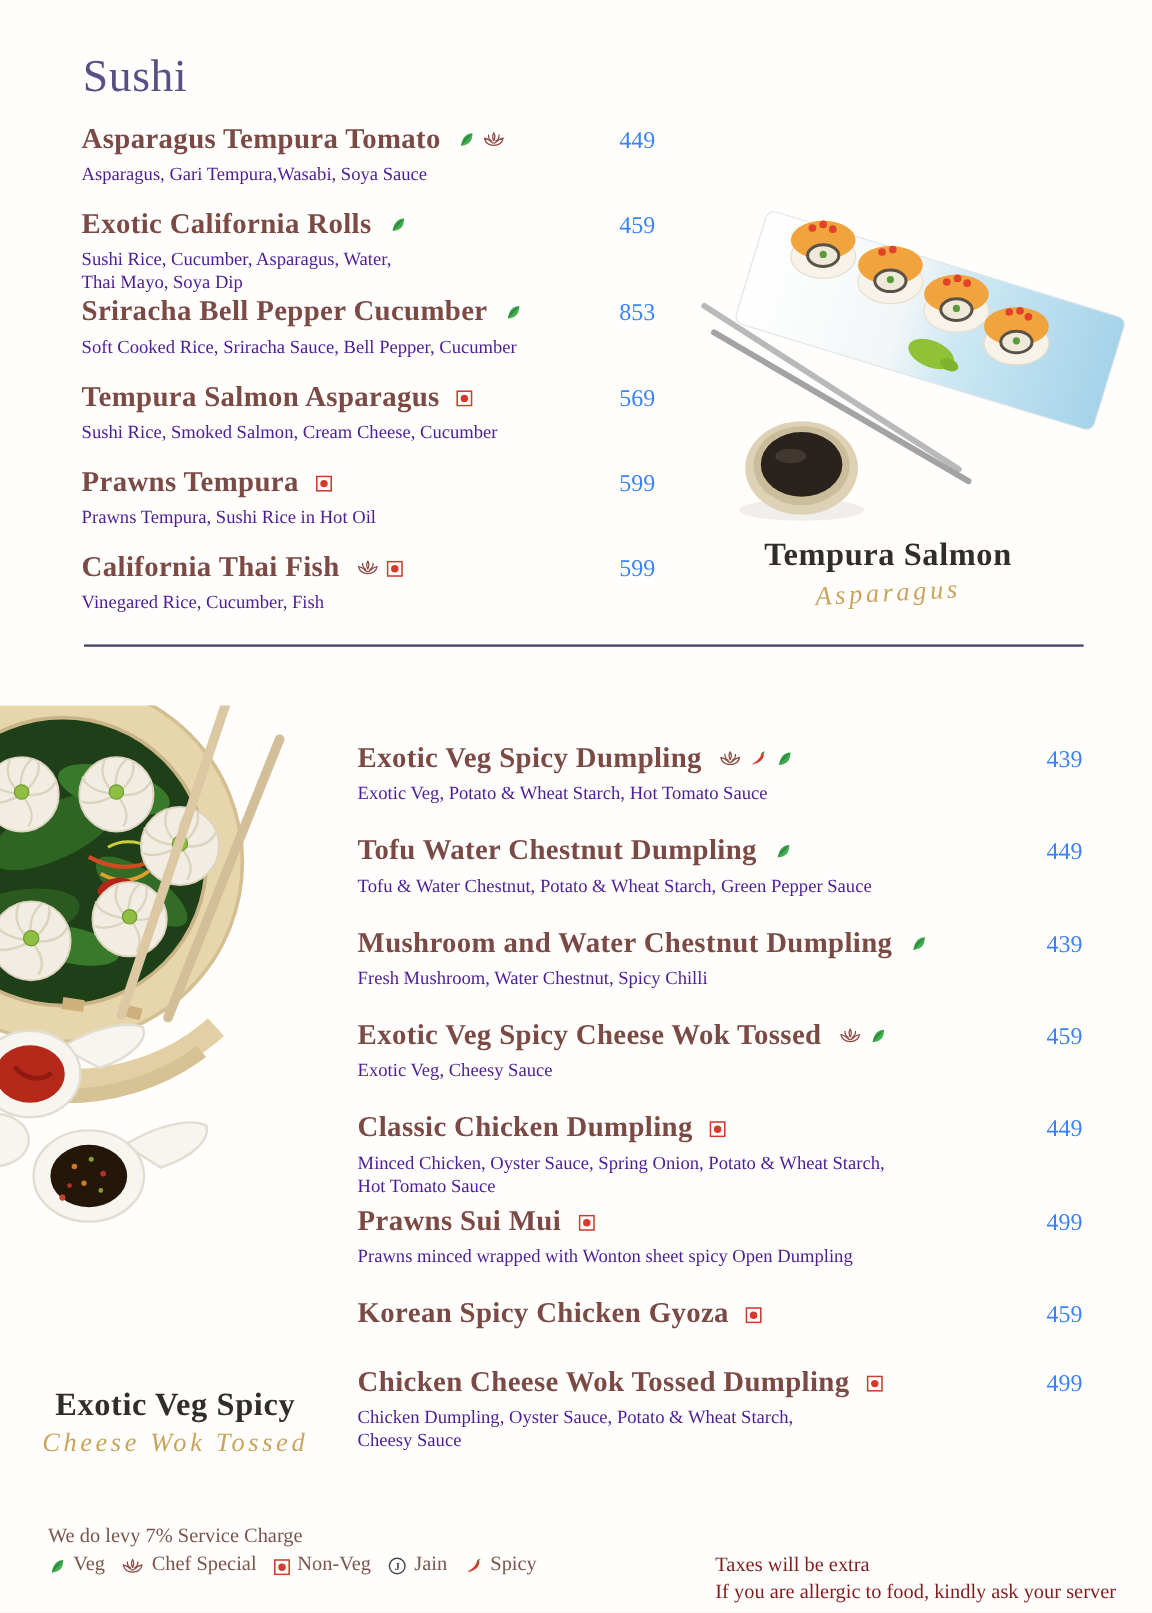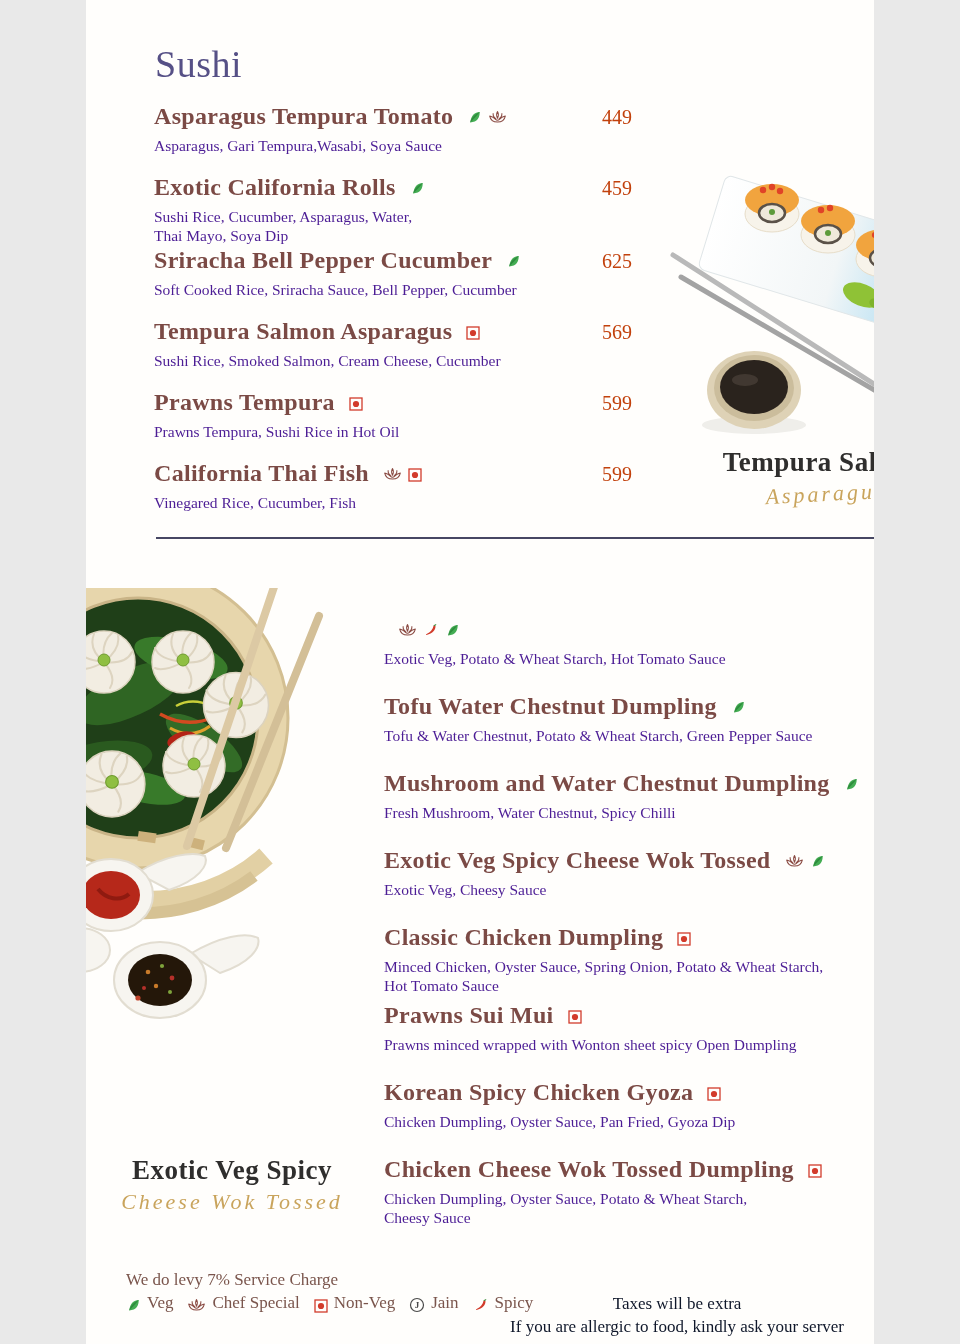--- a/index.html
+++ b/index.html
@@ -1,18 +1,18 @@
 <!DOCTYPE html>
 <html><head>
 <meta charset="utf-8">
 <title>Menu</title>
 <style>
   html,body{margin:0;padding:0;background:#e9e9e9;}
   .page{
-    position:relative;width:788px;height:1344px;margin:0 auto;
+    position:relative;width:960px;height:1344px;margin:0 auto;
     background:#fffefc;overflow:hidden;
     font-family:"Liberation Serif","DejaVu Serif",serif;
     -webkit-font-smoothing:antialiased;
   }
   .section-title{position:absolute;font-size:38px;font-weight:normal;color:#565086;letter-spacing:.5px;margin:0;line-height:1.1;}
   #sushi-title{left:69px;top:44px;}
   #dimsum-title{left:299px;top:558px;}
 
   .items{position:absolute;}
   #sushi-items{left:68px;top:101px;width:478px;}
@@ -21,41 +21,41 @@
   .menu-item{margin-bottom:17px;}
   #dimsum-items .menu-item{margin-bottom:23px;}
   #sushi-items .menu-item.tight{margin-bottom:0;}
   #dimsum-items .menu-item.tight{margin-bottom:5px;}
 
   .item-head{position:relative;padding-right:64px;line-height:30px;white-space:nowrap;}
   .item-name{font-size:24px;font-weight:bold;color:#7b4a45;letter-spacing:.3px;}
   .item-icons{margin-left:8px;}
   .mi{display:inline-block;margin-left:6px;vertical-align:-1px;}
   .mi svg{display:inline-block;}
-  .item-price{position:absolute;right:0;top:4px;font-size:20px;color:#c2410c;line-height:24px;}
+  .item-price{position:absolute;right:0;top:4px;font-size:20px;color:#3b82f6;line-height:24px;}
   .item-desc{font-size:15.5px;line-height:19px;color:#4c1d95;white-space:pre-line;margin-top:1px;}
 
   .divider{position:absolute;left:70px;top:537px;width:833px;height:1.5px;background:#474763;}
 
   .photo{position:absolute;}
   #sushi-photo{left:575px;top:103px;width:370px;height:340px;}
   #dimsum-photo{left:0;top:588px;width:292px;height:560px;}
 
   .photo-caption{position:absolute;text-align:center;}
   #sushi-caption{left:580px;top:446px;width:320px;}
   #dimsum-caption{left:0;top:1154px;width:292px;}
   .caption-title{font-size:27px;font-weight:bold;color:#2f2e2d;letter-spacing:.5px;line-height:32px;}
   .caption-script{font-size:22px;font-style:italic;color:#c9a45c;letter-spacing:3px;margin-top:3px;line-height:26px;}
   #sushi-caption .caption-script{transform:rotate(-3deg);}
 
   .footer-note{position:absolute;left:40px;top:1270px;font-size:17px;color:#7a554c;}
   .legend{position:absolute;left:40px;top:1293px;display:flex;gap:14px;align-items:center;font-size:17px;color:#7a554c;}
   .legend-item{display:flex;align-items:flex-end;gap:6px;}
   .legend-item svg{display:block;}
-  .footer-right{position:absolute;right:30px;top:1292px;text-align:center;font-size:17px;line-height:23px;color:#0f172a;}
+  .footer-right{position:absolute;right:30px;top:1292px;text-align:left;font-size:17px;line-height:23px;color:#7f1d1d;}
 </style>
 </head>
 <body>
 
 <div class="page">
 
   <h1 class="section-title" id="sushi-title">Sushi</h1>
 
   <div class="items" id="sushi-items">
       <div class="menu-item">
@@ -77,21 +77,21 @@
                 <path d="M13.6 2.2C8.2 2.4 4.6 5.4 3.4 13.4c8-.8 10-4.8 10.2-11.2z" fill="#44ad53"></path>
                 <path d="M3.4 13.4C7.6 9.2 10.4 6.4 13.6 2.2 9 4.2 4.8 7.6 3.4 13.4z" fill="#2e8c3d"></path>
               </svg></span></span><span class="item-price">459</span></div>
         <div class="item-desc">Sushi Rice, Cucumber,  Asparagus, Water,
 Thai Mayo, Soya Dip</div>
       </div>
       <div class="menu-item">
         <div class="item-head"><span class="item-name">Sriracha Bell Pepper Cucumber</span><span class="item-icons"><span class="mi"><svg width="15" height="15" viewBox="0 0 16 16">
                 <path d="M13.6 2.2C8.2 2.4 4.6 5.4 3.4 13.4c8-.8 10-4.8 10.2-11.2z" fill="#44ad53"></path>
                 <path d="M3.4 13.4C7.6 9.2 10.4 6.4 13.6 2.2 9 4.2 4.8 7.6 3.4 13.4z" fill="#2e8c3d"></path>
-              </svg></span></span><span class="item-price">625</span></div>
+              </svg></span></span><span class="item-price">853</span></div>
         <div class="item-desc">Soft Cooked Rice, Sriracha Sauce, Bell Pepper, Cucumber</div>
       </div>
       <div class="menu-item">
         <div class="item-head"><span class="item-name">Tempura Salmon Asparagus</span><span class="item-icons"><span class="mi"><svg width="14" height="14" viewBox="0 0 14 14">
                 <rect x="1" y="1" width="12" height="12" fill="none" stroke="#d23b2b" stroke-width="1.3"></rect>
                 <circle cx="7" cy="7" r="3.1" fill="#d23b2b"></circle>
               </svg></span></span><span class="item-price">569</span></div>
         <div class="item-desc">Sushi Rice, Smoked Salmon, Cream Cheese, Cucumber</div>
       </div>
       <div class="menu-item">
@@ -254,21 +254,21 @@
     </svg>
   </div>
 
   <div class="photo-caption" id="dimsum-caption">
     <div class="caption-title">Exotic Veg Spicy</div>
     <div class="caption-script">Cheese Wok Tossed</div>
   </div>
 
   <div class="items" id="dimsum-items">
       <div class="menu-item">
-        <div class="item-head"><span class="item-icons"><span class="mi"><svg width="19" height="15" viewBox="0 0 20 15">
+        <div class="item-head"><span class="item-name">Exotic Veg Spicy Dumpling</span><span class="item-icons"><span class="mi"><svg width="19" height="15" viewBox="0 0 20 15">
                 <g fill="none" stroke="#8a4a42" stroke-width="1.1" stroke-linejoin="round">
                   <path d="M10 1.3C8.8 3.4 8.8 5.9 10 8.2 11.2 5.9 11.2 3.4 10 1.3Z"></path>
                   <path d="M5.4 3C5.2 5.5 6.3 7.7 8.6 8.9"></path>
                   <path d="M14.6 3C14.8 5.5 13.7 7.7 11.4 8.9"></path>
                   <path d="M1.8 6c.8 4 3.8 6.3 8.2 6.3S17.4 10 18.2 6c-2.6.6-4.7 1.8-6.2 3.5-.6.7-1.2 1-2 1s-1.4-.3-2-1C6.5 7.8 4.4 6.6 1.8 6Z"></path>
                 </g>
               </svg></span><span class="mi"><svg width="16" height="16" viewBox="0 0 16 16">
                 <path d="M12.4 3.6c.7 4.2-2.8 8.1-8.8 9.3-.6.1-.8-.4-.3-.7C7.8 9.7 9.8 7.2 10.6 3.4z" fill="#d23b2b"></path>
                 <path d="M10.5 3.8c.5-1.1 1.6-1.7 2.9-1.6-.3 1-1.3 1.8-2.5 1.9z" fill="#3f8f3f"></path>
               </svg></span><span class="mi"><svg width="15" height="15" viewBox="0 0 16 16">
@@ -318,21 +318,20 @@
                 <rect x="1" y="1" width="12" height="12" fill="none" stroke="#d23b2b" stroke-width="1.3"></rect>
                 <circle cx="7" cy="7" r="3.1" fill="#d23b2b"></circle>
               </svg></span></span><span class="item-price">499</span></div>
         <div class="item-desc">Prawns minced wrapped with Wonton sheet spicy Open Dumpling</div>
       </div>
       <div class="menu-item">
         <div class="item-head"><span class="item-name">Korean Spicy Chicken Gyoza</span><span class="item-icons"><span class="mi"><svg width="14" height="14" viewBox="0 0 14 14">
                 <rect x="1" y="1" width="12" height="12" fill="none" stroke="#d23b2b" stroke-width="1.3"></rect>
                 <circle cx="7" cy="7" r="3.1" fill="#d23b2b"></circle>
               </svg></span></span><span class="item-price">459</span></div>
-        <div class="item-desc">Chicken Dumpling, Oyster Sauce, Pan Fried,  Gyoza Dip</div>
       </div>
       <div class="menu-item tight">
         <div class="item-head"><span class="item-name">Chicken Cheese Wok Tossed Dumpling</span><span class="item-icons"><span class="mi"><svg width="14" height="14" viewBox="0 0 14 14">
                 <rect x="1" y="1" width="12" height="12" fill="none" stroke="#d23b2b" stroke-width="1.3"></rect>
                 <circle cx="7" cy="7" r="3.1" fill="#d23b2b"></circle>
               </svg></span></span><span class="item-price">499</span></div>
         <div class="item-desc">Chicken Dumpling, Oyster Sauce, Potato &amp; Wheat Starch,
 Cheesy Sauce</div>
       </div>
     </div>

